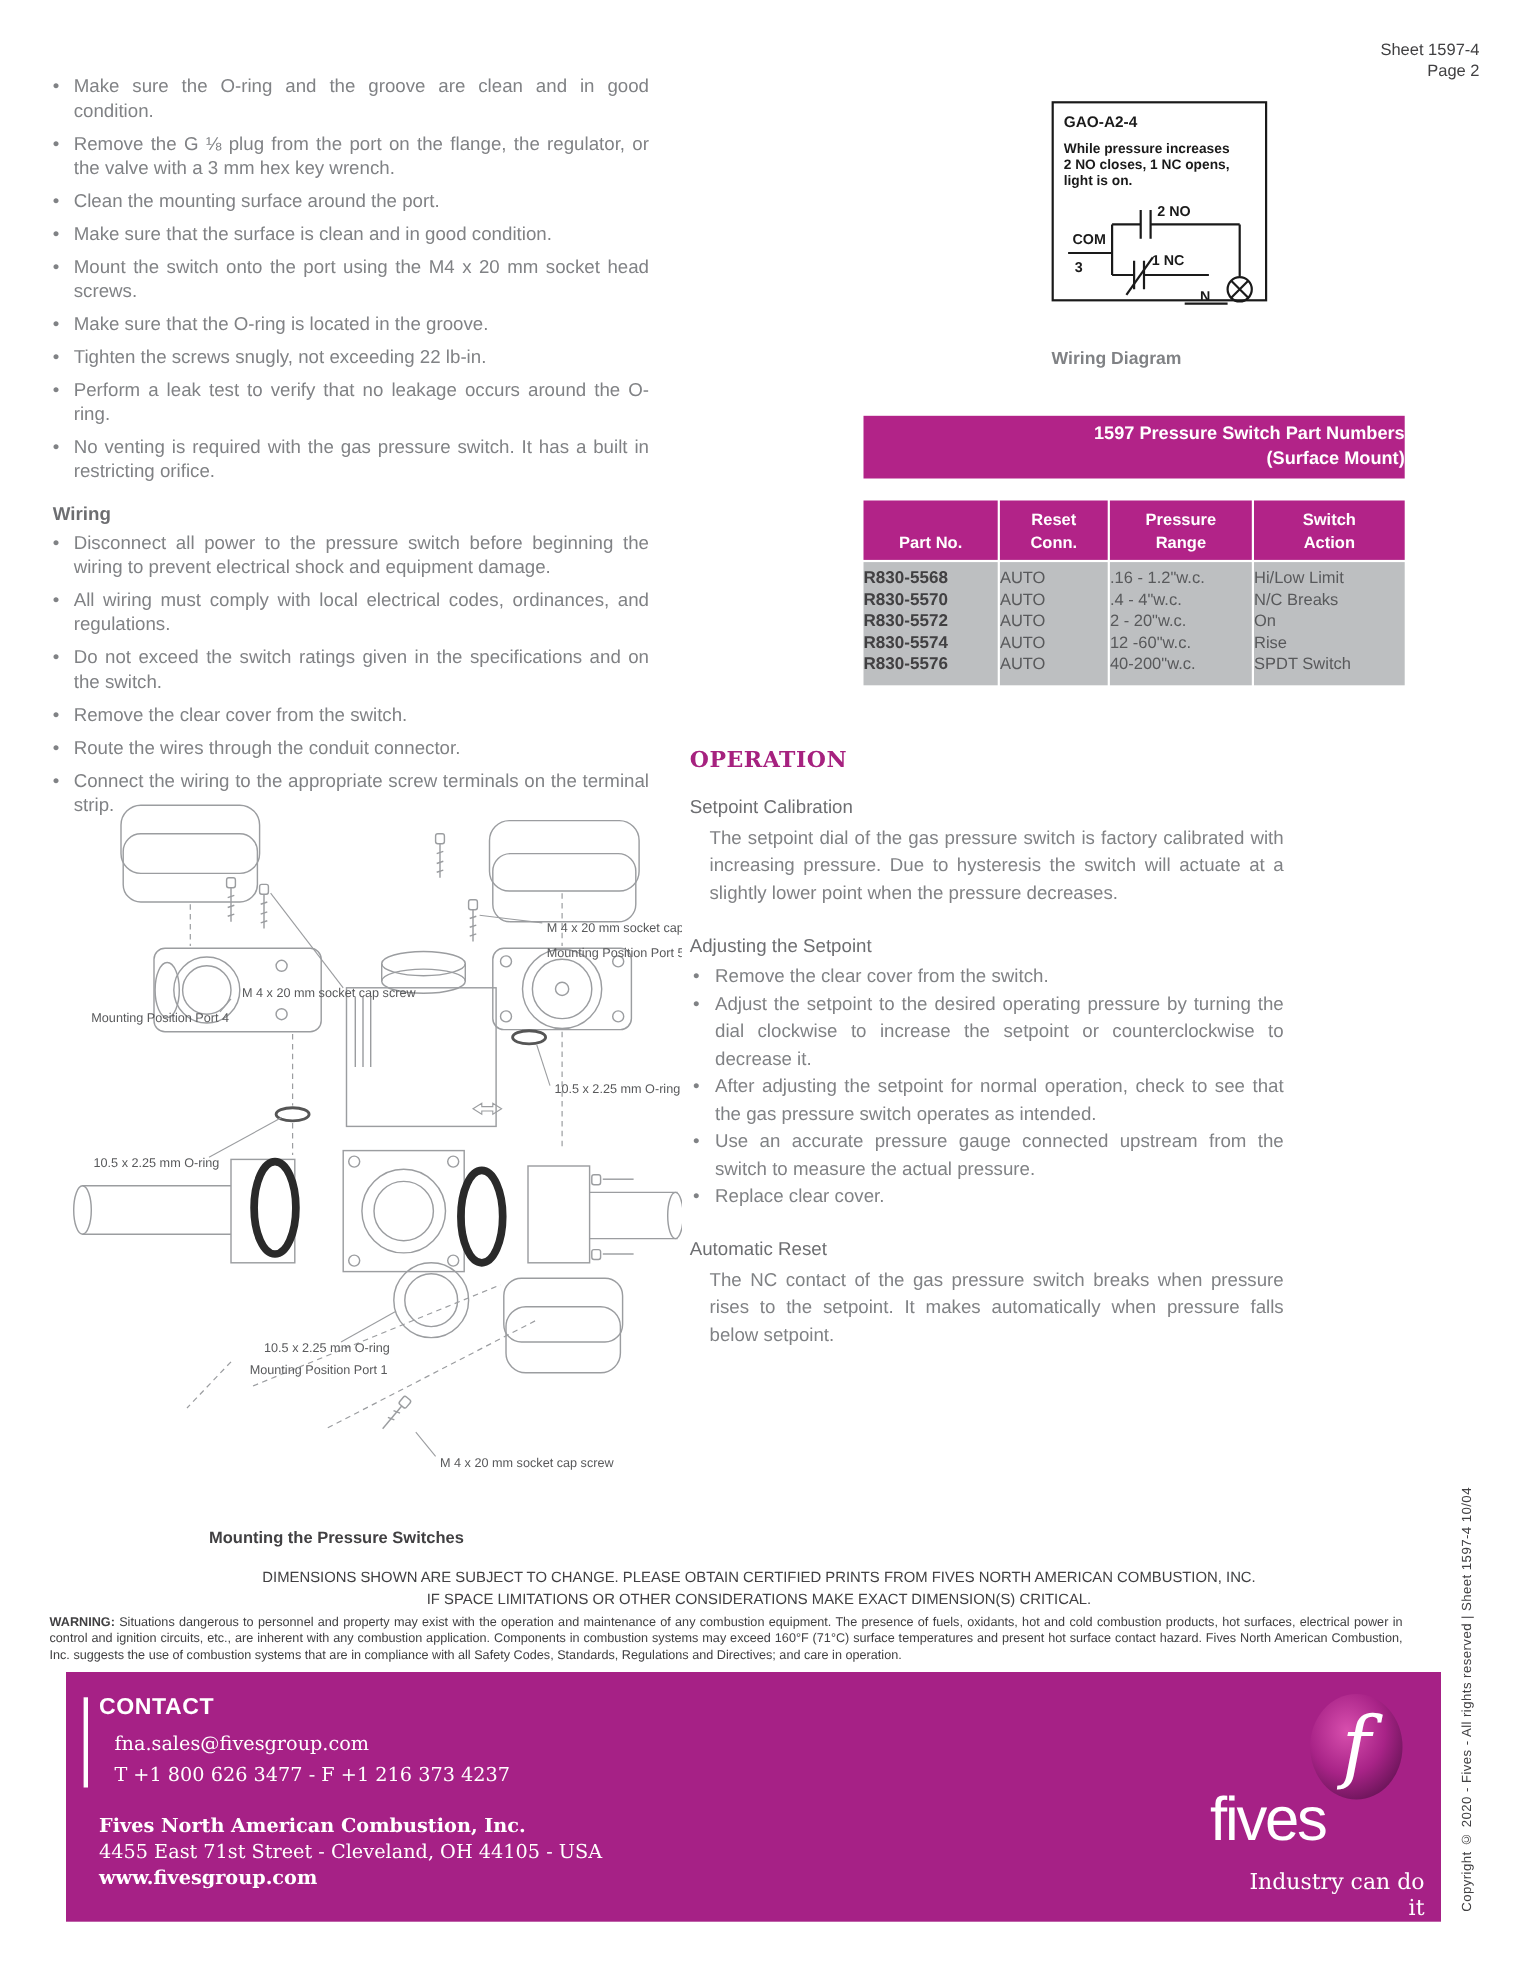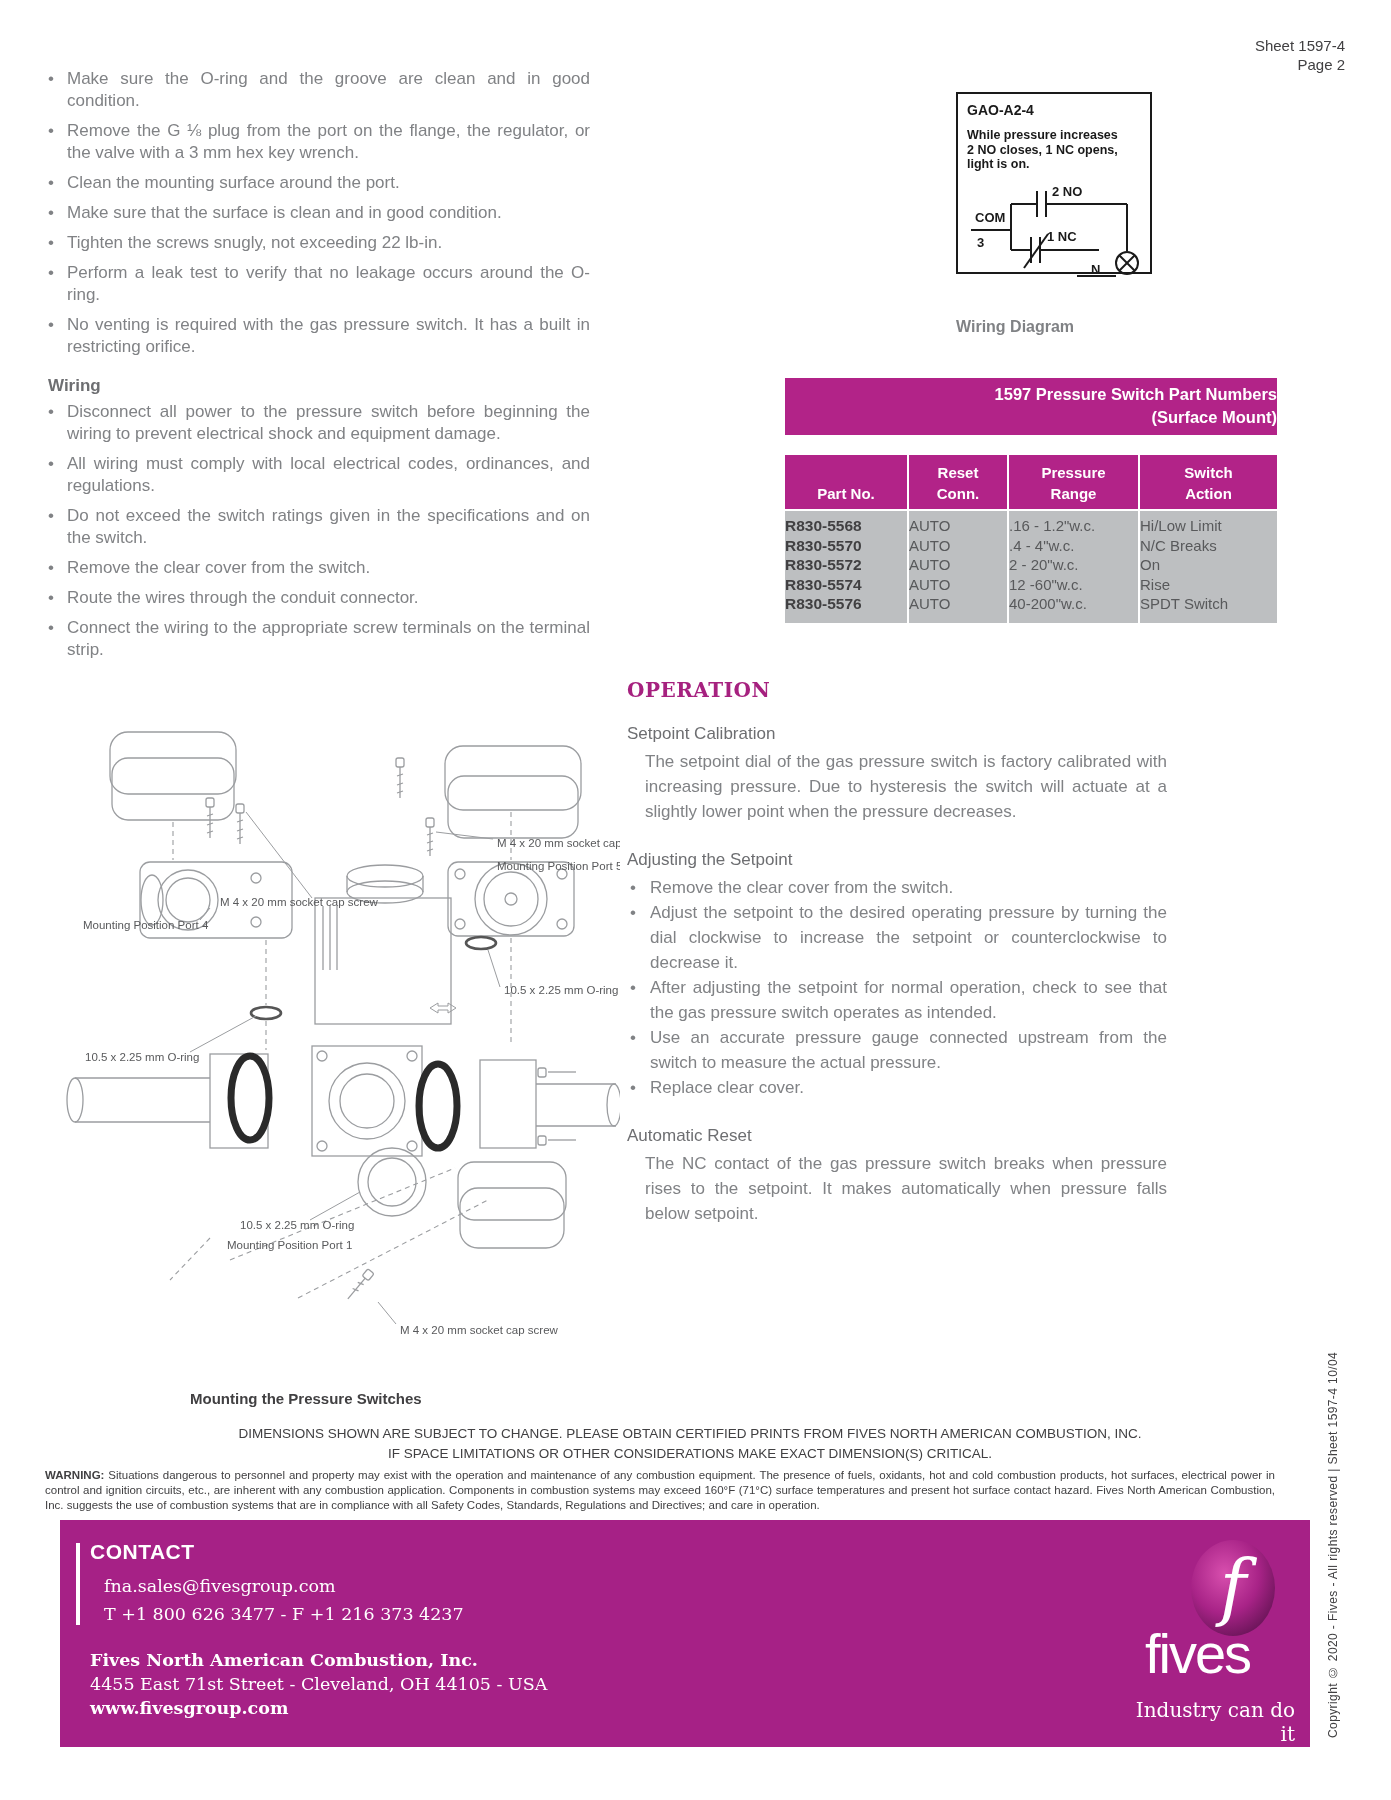--- a/index.html
+++ b/index.html
@@ -264,21 +264,21 @@
   .fb-logo-oval {
     position: absolute;
     left: 1128px;
     top: 18px;
   }
   .fb-wordmark {
     position: absolute;
     left: 1040px;
     top: 104px;
     width: 195px;
-    text-align: center;
+    text-align: left;
     font-size: 56px;
     font-weight: normal;
     letter-spacing: -2px;
     line-height: 60px;
   }
   .fb-tagline {
     position: absolute;
     left: 1075px;
     top: 178px;
     width: 160px;
@@ -311,20 +311,22 @@
     <div>Sheet 1597-4</div>
     <div>Page 2</div>
   </div>
 
   <div class="left-col">
     <ul>
       <li>Make sure the O-ring and the groove are clean and in good condition.</li>
       <li>Remove the G ⅛ plug from the port on the flange, the regulator, or the valve with a 3 mm hex key wrench.</li>
       <li>Clean the mounting surface around the port.</li>
       <li>Make sure that the surface is clean and in good condition.</li>
+      <li>Mount the switch onto the port using the M4 x 20 mm socket head screws.</li>
+      <li>Make sure that the O-ring is located in the groove.</li>
       <li>Tighten the screws snugly, not exceeding 22 lb-in.</li>
       <li>Perform a leak test to verify that no leakage occurs around the O-ring.</li>
       <li>No venting is required with the gas pressure switch. It has a built in restricting orifice.</li>
     </ul>
     <div class="subhead">Wiring</div>
     <ul>
       <li>Disconnect all power to the pressure switch before beginning the wiring to prevent electrical shock and equipment damage.</li>
       <li>All wiring must comply with local electrical codes, ordinances, and regulations.</li>
       <li>Do not exceed the switch ratings given in the specifications and on the switch.</li>
       <li>Remove the clear cover from the switch.</li>

